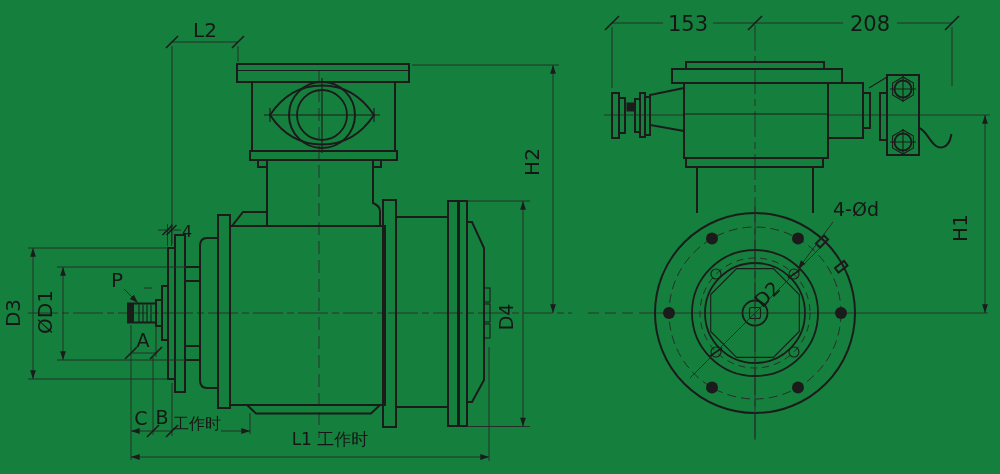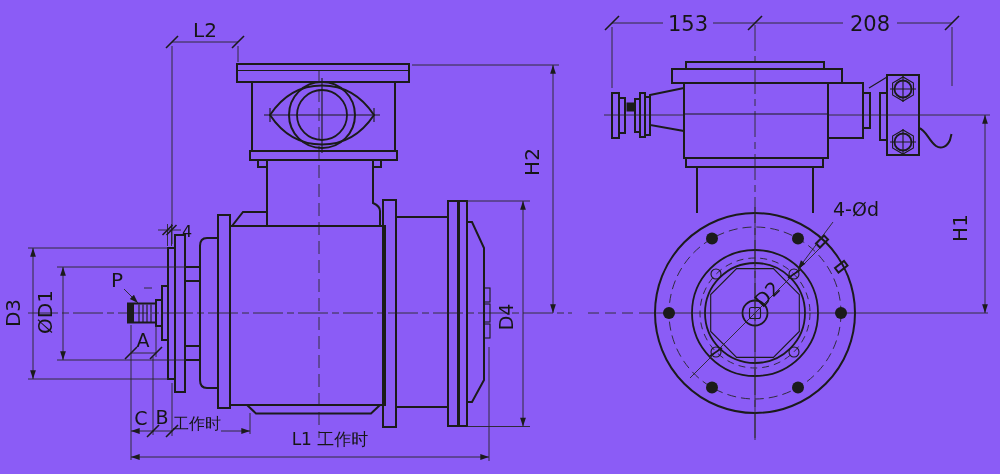--- a/index.html
+++ b/index.html
@@ -1,17 +1,17 @@
 <!DOCTYPE html>
 <html><head>
 <meta charset="utf-8">
 <style>
   html,body{margin:0;padding:0;}
   body{background:#e9ebe7;font-family:"DejaVu Sans","Liberation Sans",sans-serif;}
-  .sheet{width:1000px;height:474px;background:#8b5cf6;position:relative;overflow:hidden;}
+  .sheet{width:1000px;height:474px;background:#15803d;position:relative;overflow:hidden;}
   svg{display:block;}
   .obj{fill:none;stroke:#1b1b1b;stroke-width:2;stroke-linejoin:miter;stroke-linecap:butt;}
   .obj2{fill:none;stroke:#1b1b1b;stroke-width:1.8;}
   .thin{fill:none;stroke:#1b1b1b;stroke-width:1.1;}
   .dark{fill:#1b1b1b;stroke:none;}
   .dim{fill:none;stroke:#262626;stroke-width:0.9;}
   .cl{fill:none;stroke:#2a2a2a;stroke-width:0.9;}
   .dimA{marker-start:url(#arw);marker-end:url(#arw);}
   .dimE{marker-end:url(#arw);}
   .tick{stroke:#1b1b1b;stroke-width:1.6;}

